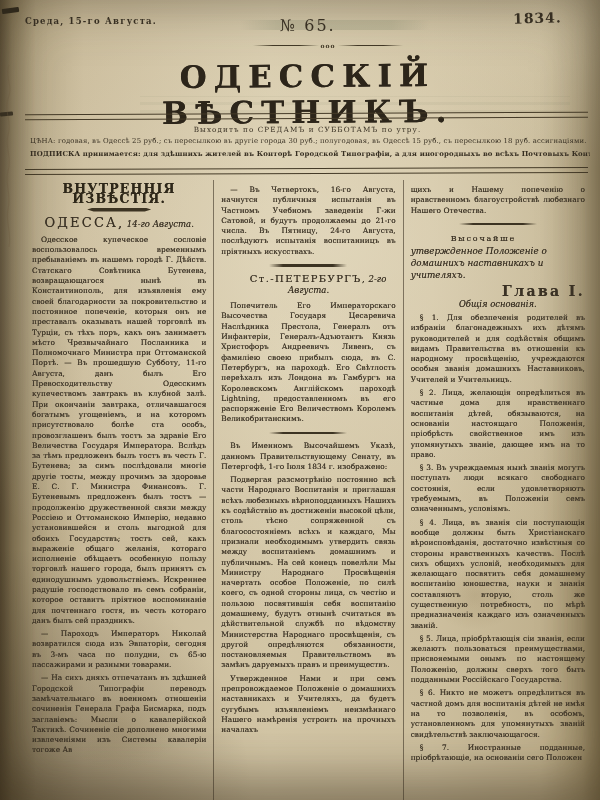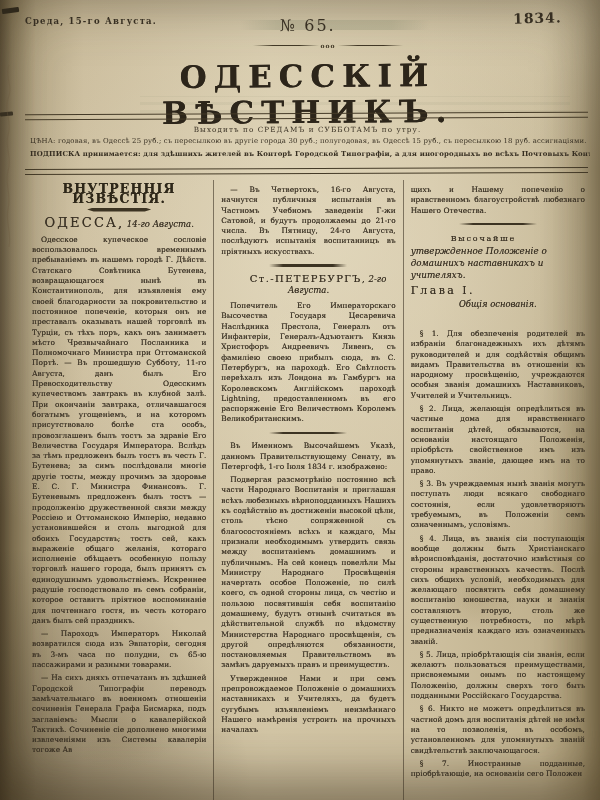--- a/index.html
+++ b/index.html
@@ -68,22 +68,22 @@
   .col p{margin:3px 0;text-indent:9px;}
   .sec-title{text-align:center;font-weight:bold;font-size:12.5px;letter-spacing:1.2px;margin:2px 0 3px 0;color:#2e2719;}
   .sec-rule{width:64px;height:4px;margin:1px auto 6px auto;background:#3c3322;
     clip-path:polygon(0 50%,10% 0,90% 0,100% 50%,90% 100%,10% 100%);}
   .dateline2{text-align:center;margin:4px 0 5px 0;}
   .dl-place{font-size:13px;letter-spacing:2.2px;}
   .dl-date{font-style:italic;font-size:8.5px;}
   .divider{width:78px;height:2.5px;margin:7px auto;background:linear-gradient(90deg,rgba(0,0,0,0),#3c3322 18%,#3c3322 82%,rgba(0,0,0,0));}
   .h-italic{font-style:italic;font-size:8.8px;line-height:12px;text-align:left;margin:4px 0;}
   .h-italic .sc{font-style:normal;letter-spacing:1.8px;font-size:8px;padding-left:40px;}
-  .chapter{text-align:left;letter-spacing:2.4px;font-size:11px;margin:5px 0 2px 0;}
-  .subchapter{text-align:center;font-style:italic;font-size:8.4px;margin:0 0 20px 0;}
+  .chapter{text-align:right;letter-spacing:2.4px;font-size:14px;margin:5px 0 2px 0;font-weight:bold;}
+  .subchapter{text-align:center;font-style:italic;font-size:8.4px;margin:0 0 4px 0;}
 </style>
 </head>
 <body>
 
 <div class="paper">
 
   <div class="corner-mark" style="left:2px;top:8px;width:17px;height:5px;transform:rotate(-8deg);"></div>
   <div class="corner-mark" style="left:0;top:112px;width:13px;height:4px;transform:rotate(-5deg);opacity:.85;"></div>
   <svg class="margin-script" width="18" height="220" viewBox="0 0 18 220">
     <path d="M9,10 C4,22 14,30 8,44 C3,56 13,66 8,80 C4,92 13,102 8,116 C4,128 12,140 8,154 C5,166 12,178 9,192" fill="none" stroke="#6a5a40" stroke-width="1.1" opacity=".6"></path>

